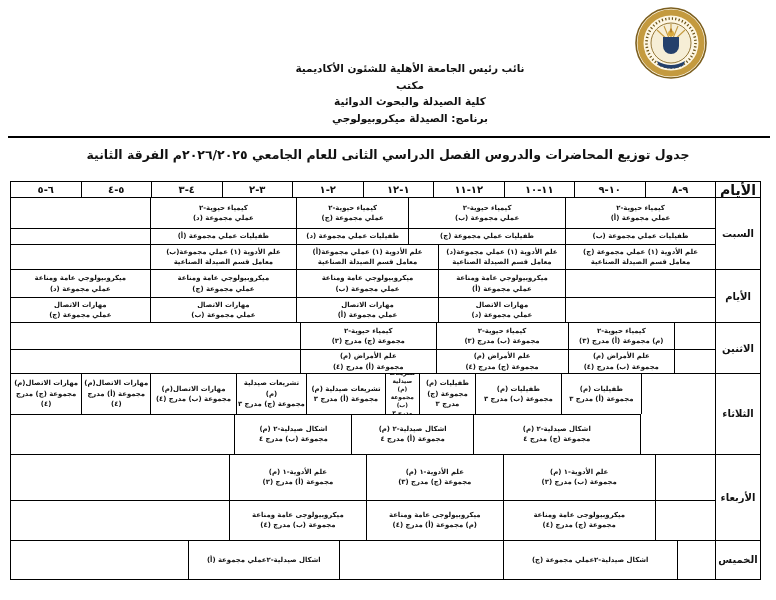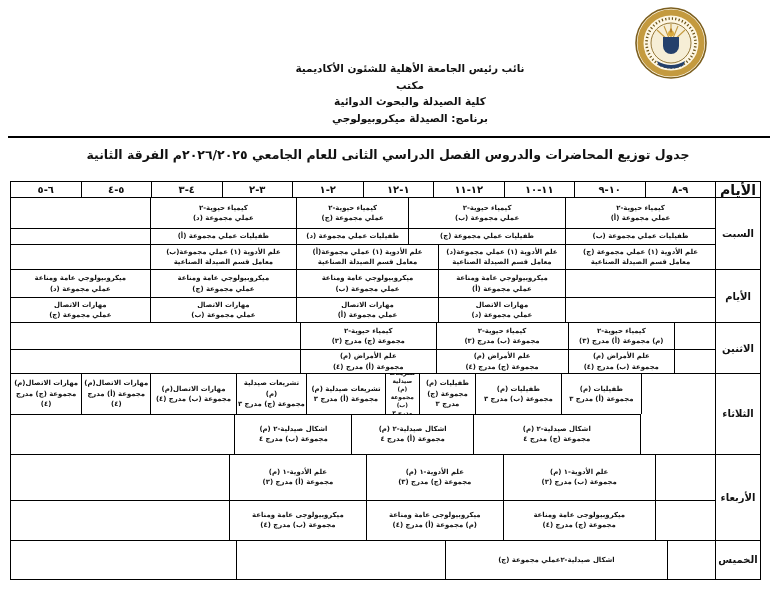--- a/index.html
+++ b/index.html
@@ -336,17 +336,20 @@
     </div>
     <div class="day-row">
       <div class="day-label">الخميس</div>
       <div class="subrows">
         <div class="subrow" style="min-height: 38px;">
           <div class="cell" style="flex: 4 1 0%;"></div>
           <div class="cell" style="flex: 19.4 1 0%;">
             <div class="line">اشكال صيدلية-٢عملي مجموعة (ج)</div>
           </div>
           <div class="cell" style="flex: 18.2 1 0%;"></div>
+          <div class="cell" style="flex: 16.8 1 0%;">
+            <div class="line">اشكال صيدلية-٢عملي مجموعة (أ)</div>
+          </div>
           <div class="cell" style="flex: 19.8 1 0%;"></div>
         </div>
       </div>
     </div>
   </div>
 
 </body></html>

